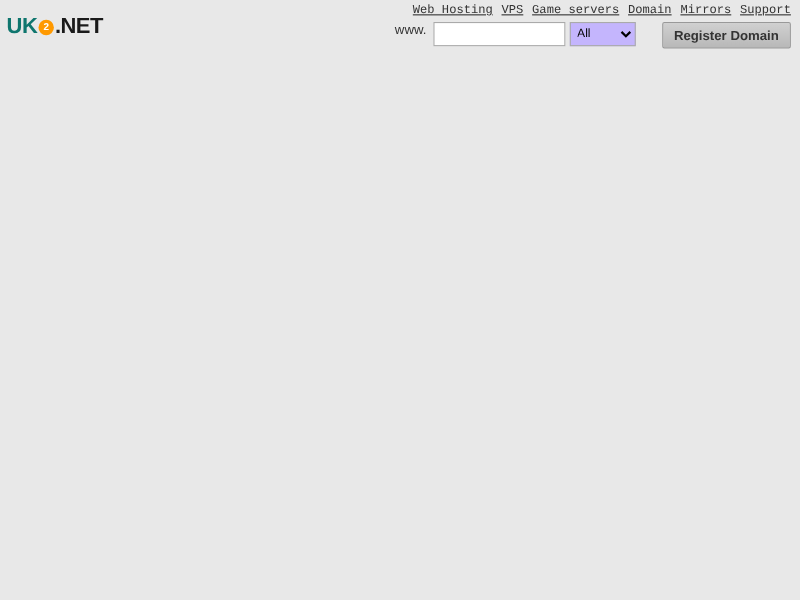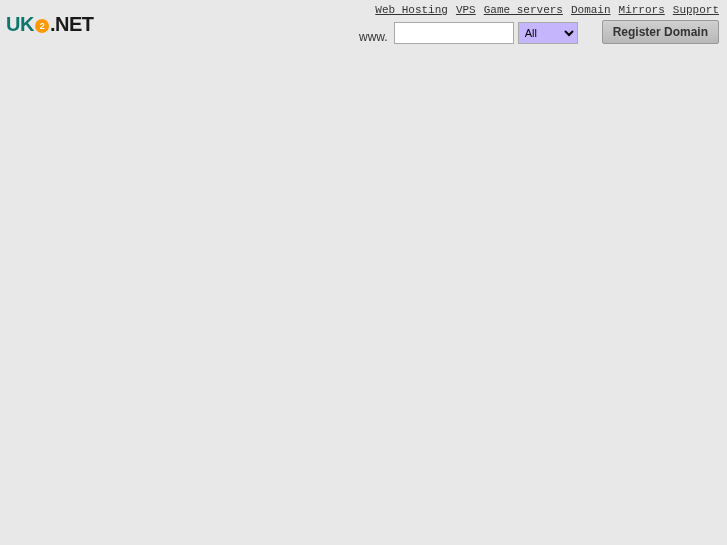--- a/index.html
+++ b/index.html
@@ -88,21 +88,21 @@
 
     #top-nav a {
       text-decoration: underline;
       color: #333;
       font-size: 11px;
       cursor: pointer;
     }
 
     #domain-bar {
       display: flex;
-      align-items: flex-end;
+      align-items: flex-start;
       gap: 4px;
     }
 
     #www-label {
       font-size: 12px;
       color: #333;
       margin-right: 2px;
     }
 
     #domain-input {

